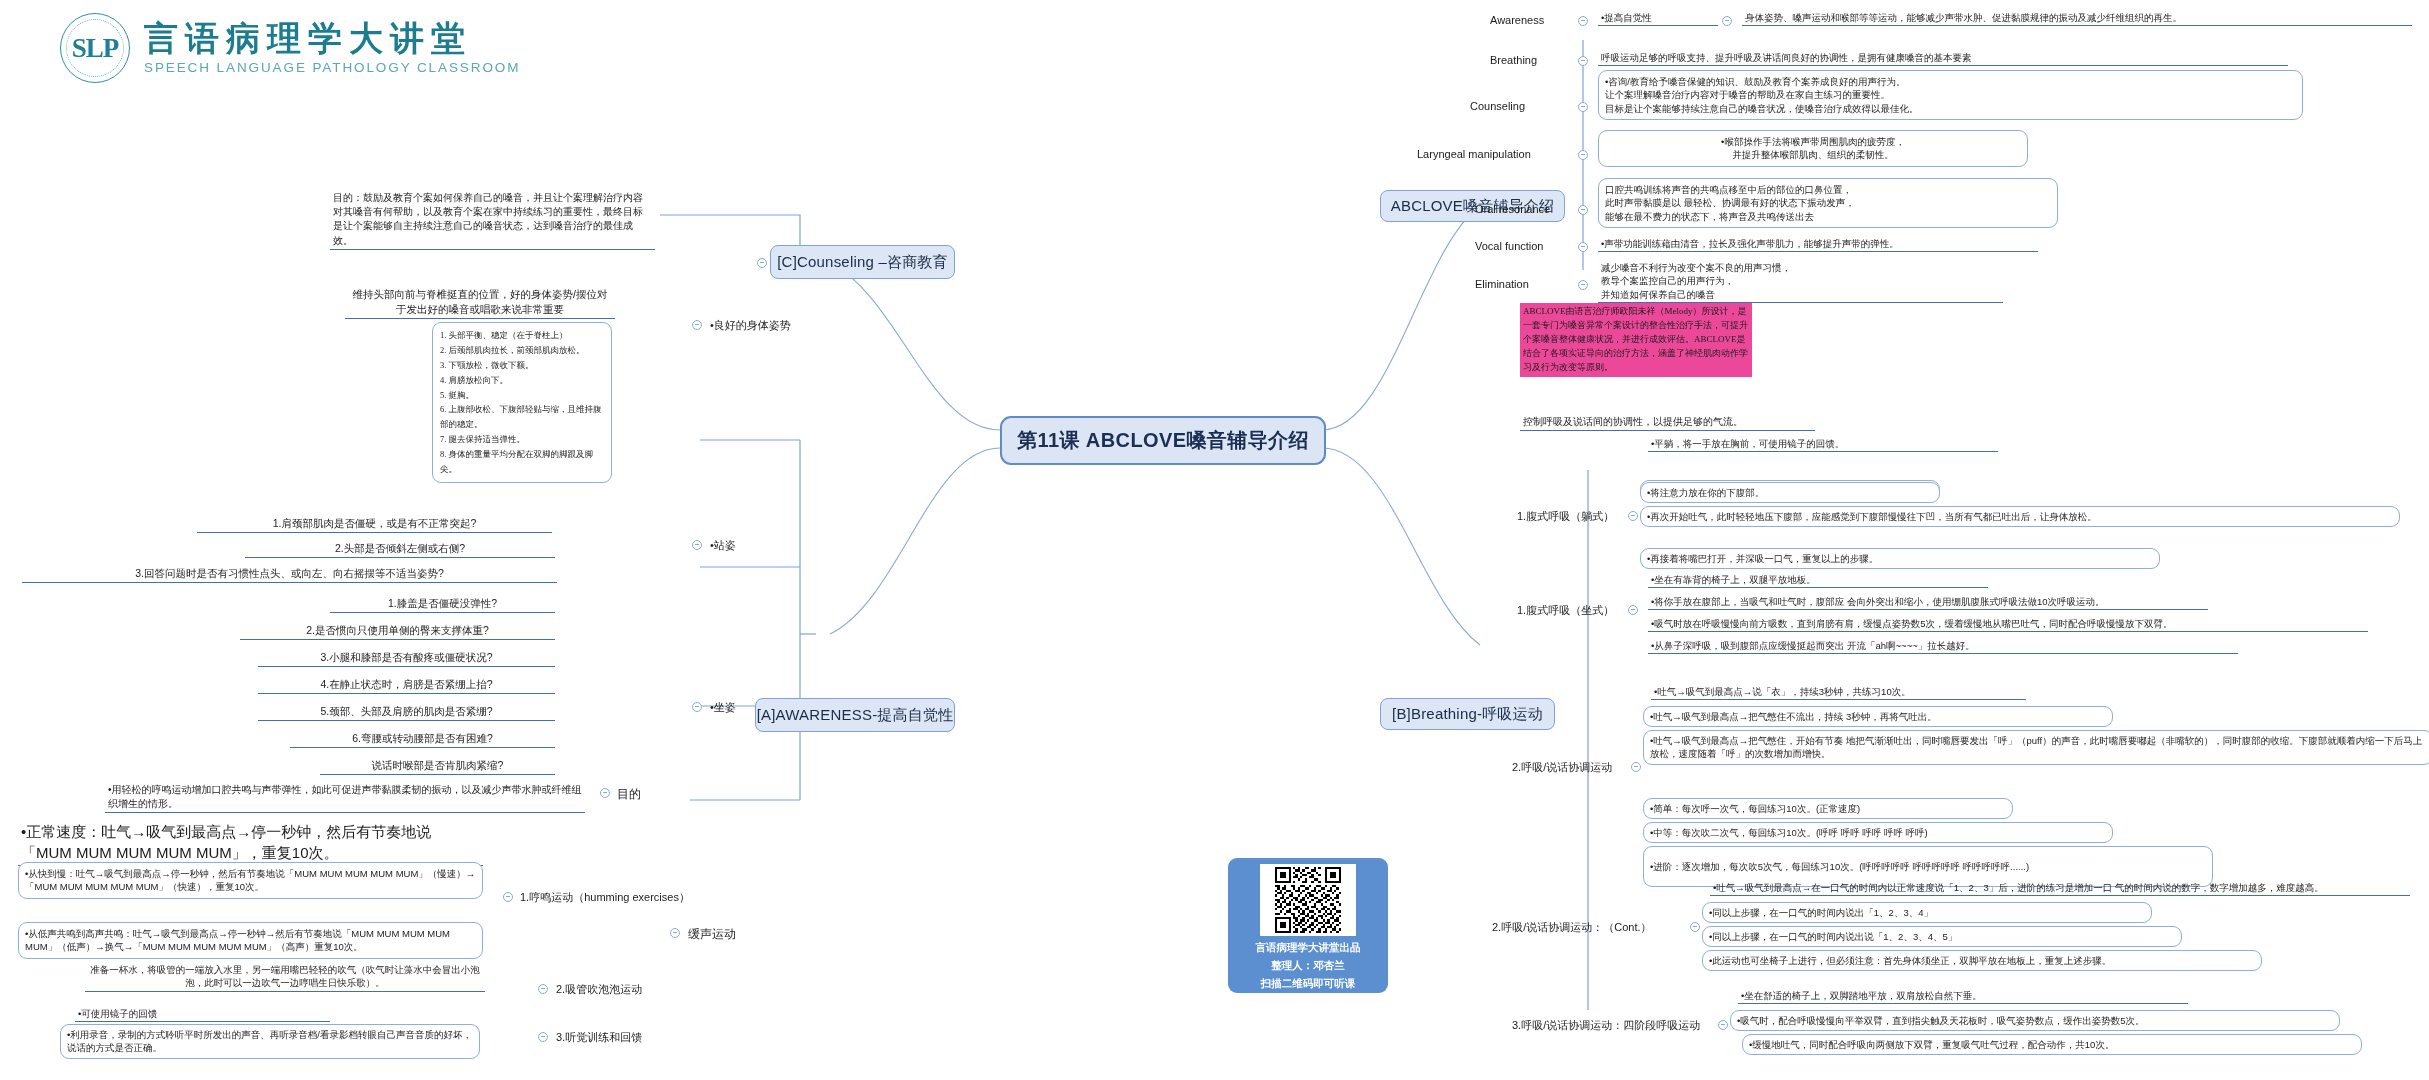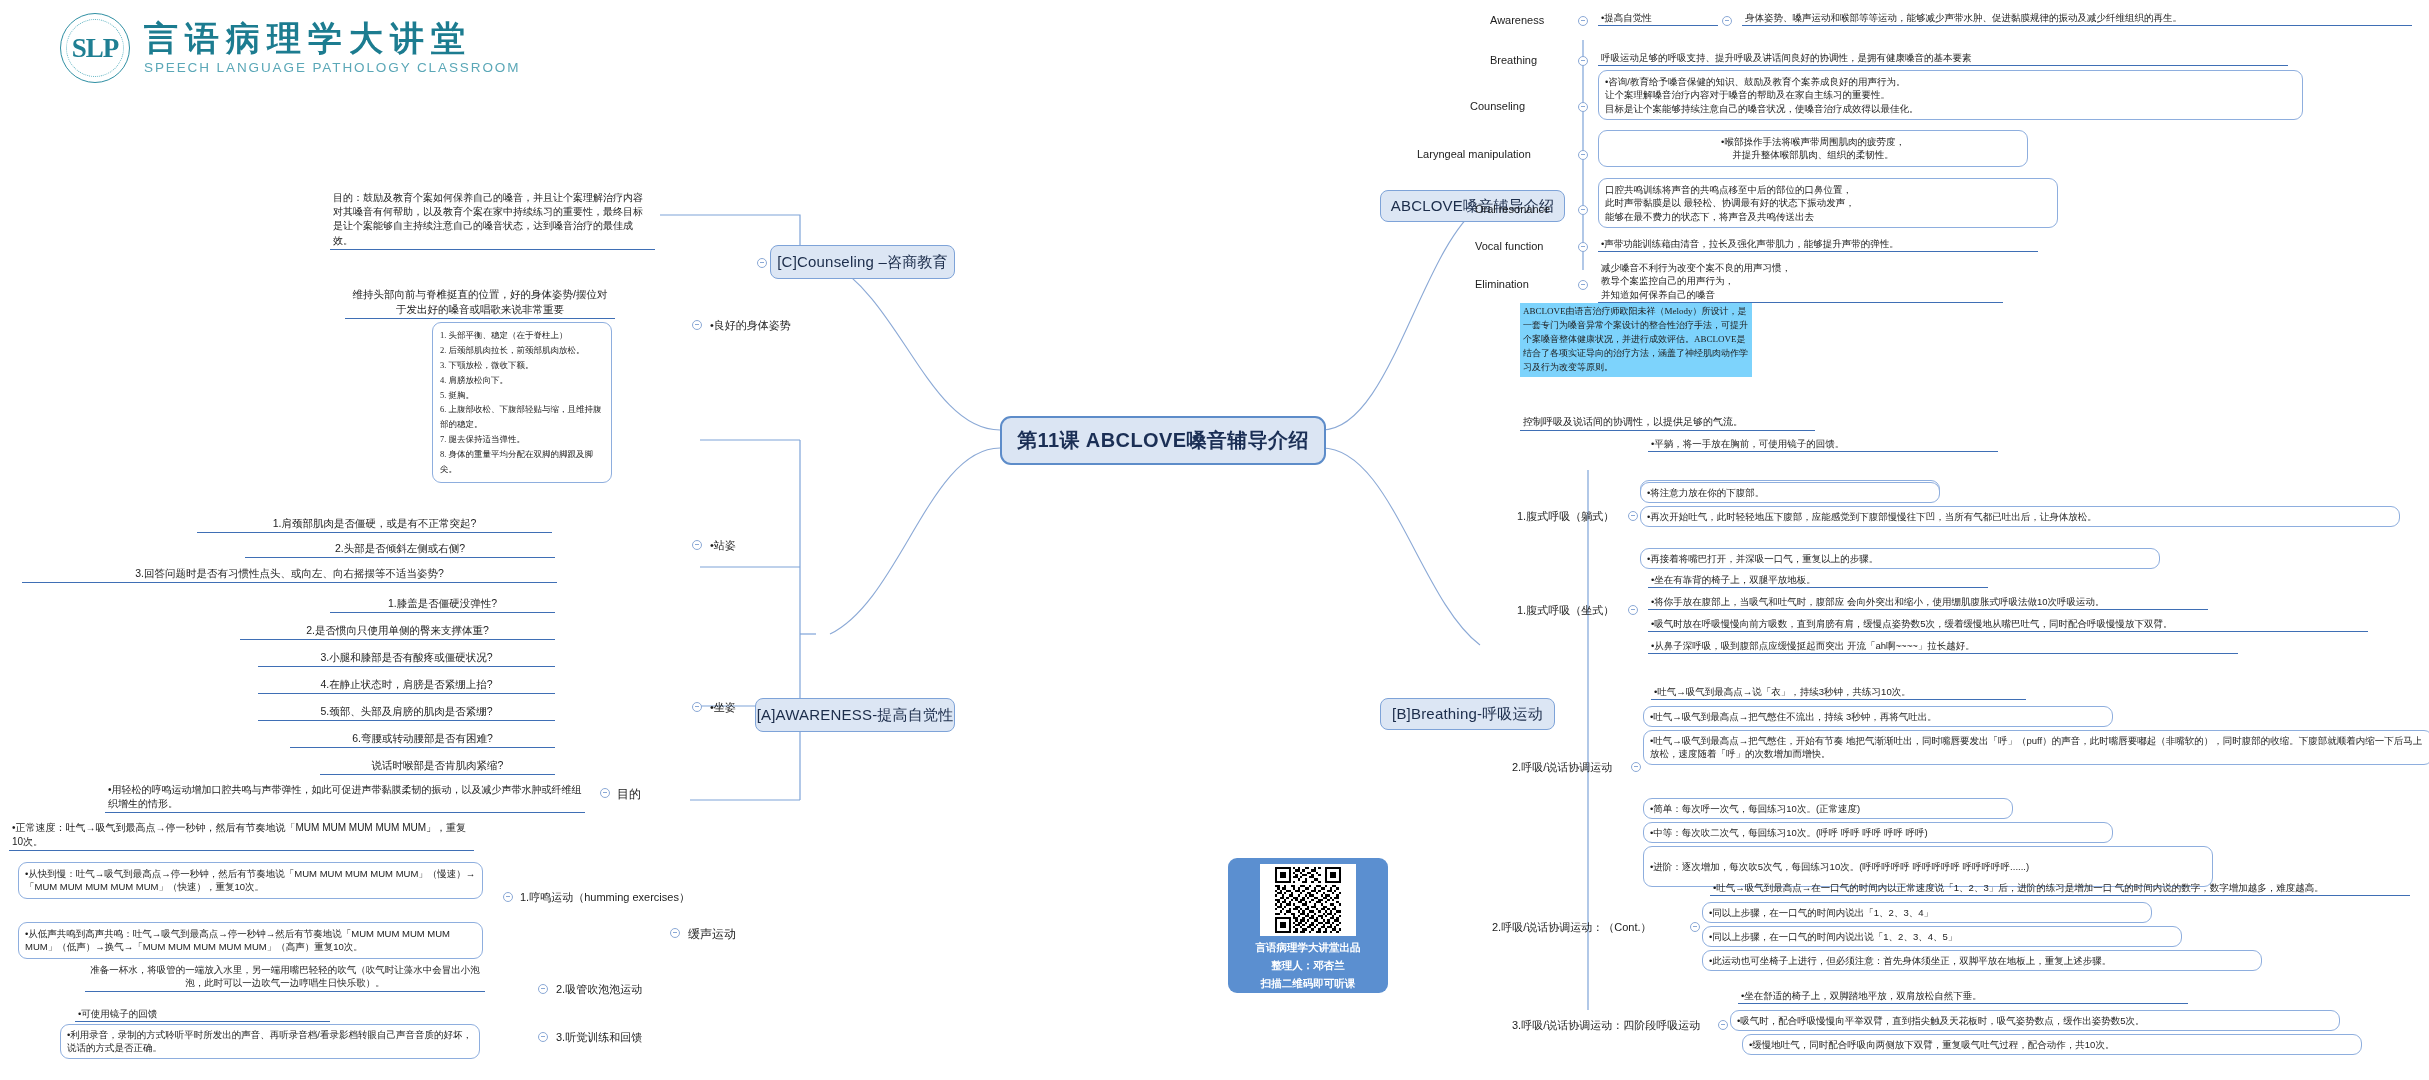--- a/index.html
+++ b/index.html
@@ -42,21 +42,21 @@
     display:flex;align-items:center;justify-content:center;
     font-size:20px;font-weight:bold;color:#1b2f55;letter-spacing:.4px;
   }
   .dot{
     position:absolute;width:8px;height:8px;border-radius:50%;
     border:1px solid #8ba9d6;background:#fff;
   }
   .dot:after{content:"";position:absolute;left:1.5px;top:3px;width:4px;height:1px;background:#8ba9d6;}
   .lbl{position:absolute;font-size:11px;color:#1c1c1c;}
   svg#wires{position:absolute;left:0;top:0;width:2429px;height:1080px;pointer-events:none;}
-  .hl{background:#7dd3fc;}
+  .hl{background:#ec4899;}
   
   #qr-card{
     position:absolute;left:1228px;top:858px;width:160px;height:135px;
     background:#5b8fd0;border-radius:9px;padding:6px 0 0;box-sizing:border-box;
     display:flex;flex-direction:column;align-items:center;
   }
   #qr-img{width:96px;height:72px;background:#fff;padding:3px;box-sizing:border-box;}
   #qr-card .qtxt{color:#fff;font-size:10.5px;line-height:1.35;text-align:center;margin-top:4px;font-weight:bold;}
   .para{white-space:pre-line;}
 </style>
@@ -139,21 +139,21 @@
 
 <div class="lbl" style="left:688px;top:926px;font-size:12px;">缓声运动</div>
 <div class="dot" style="left:670px;top:928px;"></div>
 
 <div class="lbl" style="left:617px;top:786px;font-size:12px;">目的</div>
 <div class="dot" style="left:600px;top:788px;"></div>
 <div class="node u" style="left:105px;top:782px;width:480px;font-size:10px;">•用轻松的哼鸣运动增加口腔共鸣与声带弹性，如此可促进声带黏膜柔韧的振动，以及减少声带水肿或纤维组织增生的情形。</div>
 
 <div class="lbl" style="left:520px;top:890px;">1.哼鸣运动（humming exercises）</div>
 <div class="dot" style="left:503px;top:892px;"></div>
-<div class="node u" style="left:9px;top:820px;width:465px;font-size:10px;">•正常速度：吐气→吸气到最高点→停一秒钟，然后有节奏地说「MUM MUM MUM MUM MUM」，重复10次。</div>
+<div class="node u" style="left:18px;top:820px;width:465px;font-size:15px;">•正常速度：吐气→吸气到最高点→停一秒钟，然后有节奏地说「MUM MUM MUM MUM MUM」，重复10次。</div>
 <div class="node rb" style="left:18px;top:862px;width:465px;font-size:9.5px;padding:4px 6px;">•从快到慢：吐气→吸气到最高点→停一秒钟，然后有节奏地说「MUM MUM MUM MUM MUM」（慢速）→「MUM MUM MUM MUM MUM」（快速），重复10次。</div>
 <div class="node rb" style="left:18px;top:922px;width:465px;font-size:9.5px;padding:4px 6px;">•从低声共鸣到高声共鸣：吐气→吸气到最高点→停一秒钟→然后有节奏地说「MUM MUM MUM MUM MUM」（低声）→换气→「MUM MUM MUM MUM MUM」（高声）重复10次。</div>
 
 <div class="lbl" style="left:556px;top:982px;">2.吸管吹泡泡运动</div>
 <div class="dot" style="left:538px;top:984px;"></div>
 <div class="node u" style="left:85px;top:962px;width:400px;font-size:9.5px;text-align:center;">准备一杯水，将吸管的一端放入水里，另一端用嘴巴轻轻的吹气（吹气时让藻水中会冒出小泡泡，此时可以一边吹气一边哼唱生日快乐歌）。</div>
 
 <div class="lbl" style="left:556px;top:1030px;">3.听觉训练和回馈</div>
 <div class="dot" style="left:538px;top:1032px;"></div>
 <div class="node u" style="left:75px;top:1006px;width:255px;font-size:9.5px;">•可使用镜子的回馈</div>

